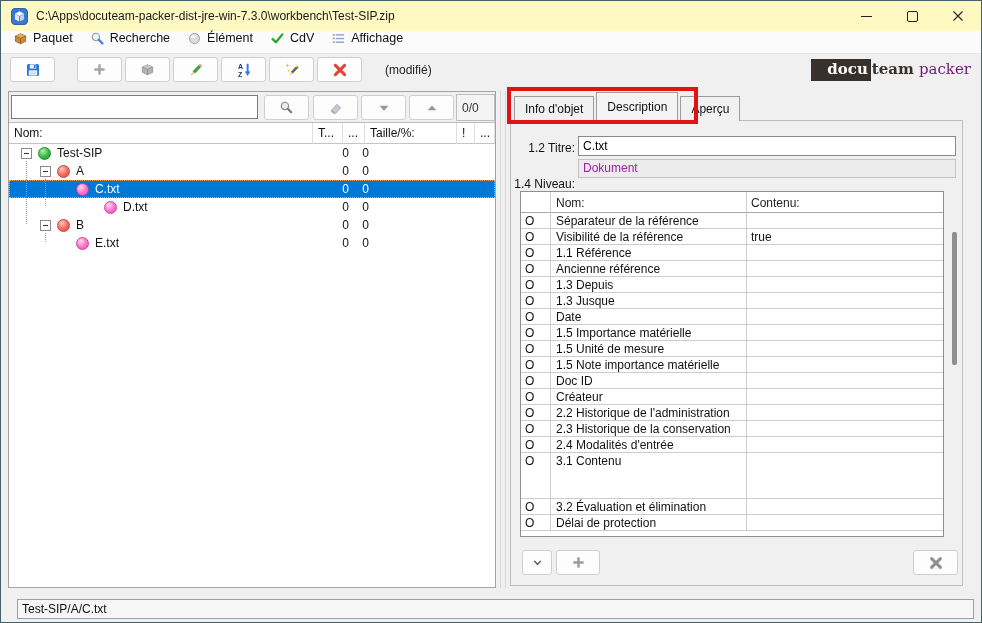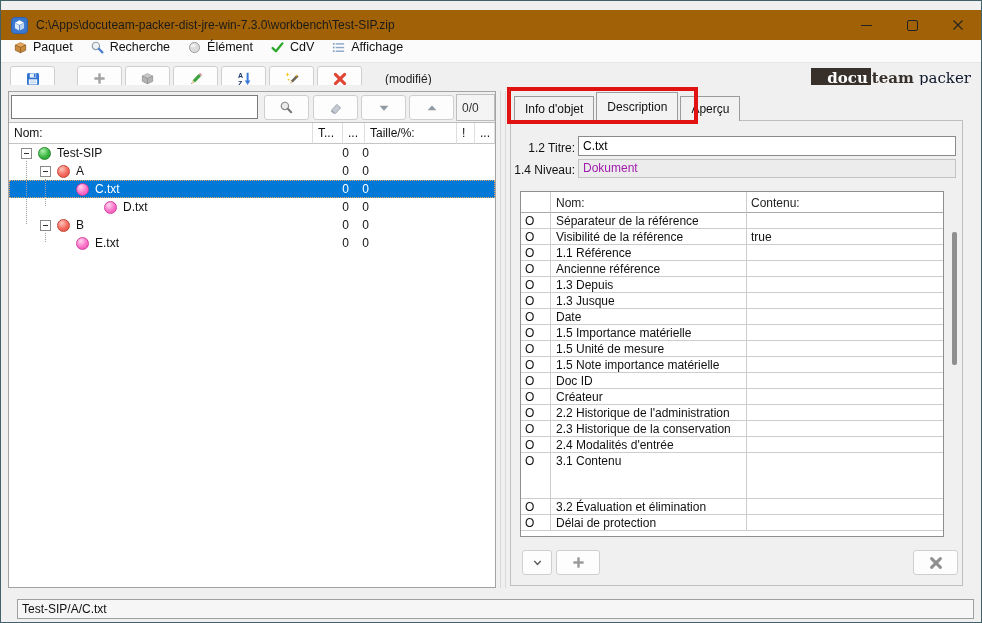--- a/index.html
+++ b/index.html
@@ -2,42 +2,42 @@
 <html><head>
 <meta charset="utf-8">
 <style>
   html,body{margin:0;padding:0;background:#cfd6d9;}
   .window{
     position:relative; width:982px; height:623px; box-sizing:border-box;
     border:1px solid #42626a; background:#f0f0f0; overflow:hidden;
     font-family:"Liberation Sans", sans-serif; font-size:12px; color:#111;
   }
   
-  .titlebar{height:30px; background:#a16207; display:flex; align-items:center; padding-left:10px; box-sizing:border-box;margin-top:9px;}
+  .titlebar{height:30px; background:#fef9c3; display:flex; align-items:center; padding-left:10px; box-sizing:border-box;}
   .app-icon{width:17px; height:17px; margin-right:8px; flex:none;}
   .title-text{font-size:12px; color:#1a1a1a; white-space:nowrap;}
   .win-controls{margin-left:auto; display:flex; height:30px;}
   .win-btn{width:46px; height:30px; display:flex; align-items:center; justify-content:center; cursor:default;}
   .glyph-min{width:11px; height:1px; background:#222;}
   .glyph-max{width:9px; height:9px; border:1.2px solid #222; border-radius:2px;}
   
   .menubar{height:23px; background:#fbfbfb; border-bottom:1px solid #e6e6e6; display:flex; align-items:center; padding-left:6px; box-sizing:border-box;}
   .menu-item{display:flex; align-items:flex-start; gap:5px; padding:0 11px 0 6px; height:100%; font-size:12.5px;}
   .menu-item svg{flex:none;}
   
   .toolbar{height:31px; background:#f0f0f0; display:flex; align-items:center; padding-left:9px; box-sizing:border-box;}
   .tbtn{width:45px; height:25px; background:#fdfdfd; border:1px solid #cfcfcf; border-radius:3px;
         display:flex; align-items:center; justify-content:center; margin-right:3px; box-sizing:border-box;}
   .tbtn.gap{margin-left:19px;}
   .modified{margin-left:20px; font-size:12px; color:#222;}
   .logo{margin-left:auto; margin-right:10px; display:flex; align-items:center;
         font-family:"DejaVu Serif", serif; font-size:15px; line-height:1;}
   .logo-docu{background:#38312b; color:#fff; font-weight:bold; padding:3px 3px 4px 16px;}
   .logo-team{color:#38312b; font-weight:bold; padding:3px 0 4px 1px;}
-  .logo-packer{color:#0f172a; padding:3px 0 4px 5px;}
+  .logo-packer{color:#701a75; padding:3px 0 4px 5px;}
   
   .main{position:absolute; left:0; right:0; top:84px; height:513px; background:#f0f0f0;}
   
   .left-box{position:absolute; left:7px; top:6px; width:488px; height:497px; border:1px solid #a3a3a3; background:#f0f0f0; box-sizing:border-box;}
   .search-row{position:absolute; left:1px; top:2px; right:1px; height:28px;}
   .search-input{position:absolute; left:1px; top:1px; width:247px; height:24px; border:1px solid #7a7a7a; background:#fff; box-sizing:border-box; font:12px "Liberation Sans",sans-serif; padding:0 4px;}
   .sbtn{position:absolute; top:1px; width:45px; height:25px; background:#fdfdfd; border:1px solid #cfcfcf; border-radius:3px; display:flex; align-items:center; justify-content:center; box-sizing:border-box;}
   .sbtn.b1{left:254px;} .sbtn.b2{left:303px;} .sbtn.b3{left:351px;} .sbtn.b4{left:399px;}
   .search-counter{position:absolute; left:446px; top:0; width:39px; height:27px; border:1px solid #bdbdbd; background:#f4f4f4; box-sizing:border-box; display:flex; align-items:center; padding-left:5px; font-size:12px; color:#333;}
   .tree-area{position:absolute; left:0; top:30px; right:0; bottom:0; background:#fff; border-top:1px solid #bcbcbc; overflow:hidden;}
@@ -62,21 +62,21 @@
   
   .splitter{position:absolute; left:499px; top:6px; width:4px; height:497px; border-left:1px solid #d9d9d9; border-right:1px solid #d9d9d9;}
   
   .tabs{position:absolute; left:513px; top:6px; height:30px; display:flex; align-items:flex-end; z-index:4;}
   .tab{box-sizing:border-box; height:25px; padding:5px 10px 0 10px; background:#f1f1f1; border:1px solid #9c9c9c; border-bottom:none; margin-right:2px; font-size:12px; white-space:nowrap;}
   .tab.active{height:30px; padding-top:7px; background:#f3f3f3; margin-bottom:-1px; z-index:5;}
   .red-annotation{position:absolute; left:506px; top:2px; width:191px; height:37px; border:4px solid #e01212; box-sizing:border-box; z-index:6; pointer-events:none;}
   .tab-box{position:absolute; left:509px; top:35px; width:453px; height:466px; border:1px solid #bfbfbf; background:#f0f0f0; box-sizing:border-box;}
   .fld-label{position:absolute; font-size:12px; text-align:right; color:#111;}
   .lab-titre{left:6px; top:20px; width:58px;}
-  .lab-niveau{left:2px; top:42px; width:62px;}
+  .lab-niveau{left:2px; top:56px; width:62px;}
   .titre-input{position:absolute; left:67px; top:15px; width:378px; height:20px; border:1px solid #8a8a8a; background:#fff; box-sizing:border-box; font:12px "Liberation Sans",sans-serif; padding:0 4px;}
   .niveau-field{position:absolute; left:67px; top:38px; width:378px; height:19px; border:1px solid #c3c3c3; background:#ececec; box-sizing:border-box; font-size:12px; line-height:17px; padding:0 4px; color:#a21caf;}
   .dtable{position:absolute; left:9px; top:70px; width:424px; border:1px solid #8f8f8f; background:#fff; box-sizing:border-box;}
   .drow{display:flex;}
   .dcell{box-sizing:border-box; border-right:1px solid #cdcdcd; border-bottom:1px solid #cdcdcd; font-size:12px; padding:1px 3px 0 4px; overflow:hidden; white-space:nowrap;}
   .dcell.c-o{width:30px; flex:none;}
   .dcell.c-nom{width:196px; flex:none; padding-left:5px;}
   .dcell.c-val{flex:1; border-right:none;}
   .dhead .dcell{height:21px; padding-top:4px; border-bottom:1px solid #a9a9a9; color:#222;}
   .dbody .drow .dcell{height:16px;}

